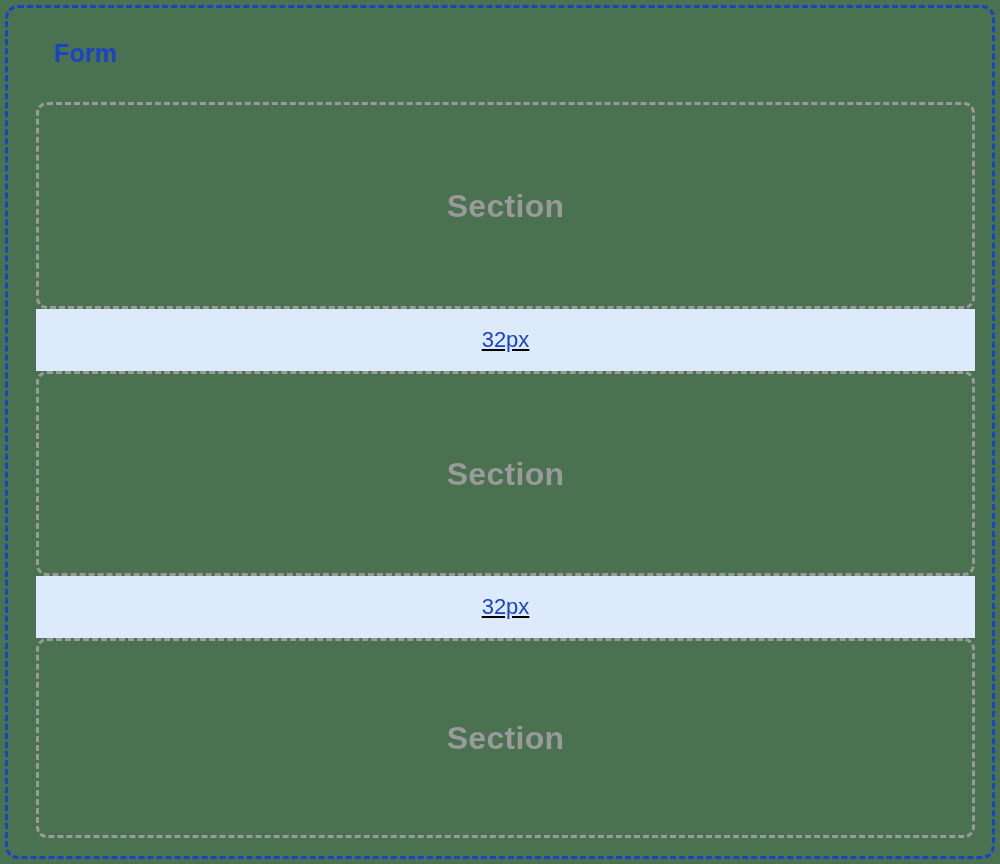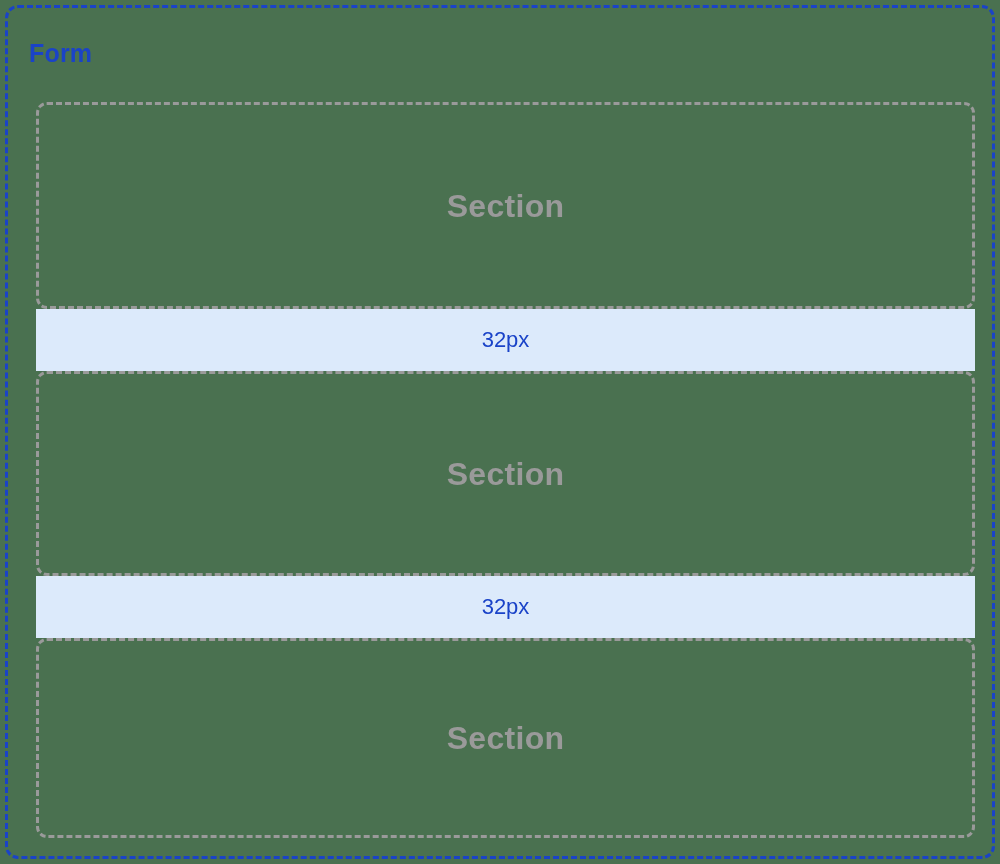--- a/index.html
+++ b/index.html
@@ -30,21 +30,21 @@
     height: 854px;
     box-sizing: border-box;
     border: 3px dashed #1a43c8;
     border-radius: 13px;
     background: transparent;
   }
 
   
   .form-title {
     position: absolute;
-    left: 21px;
+    left: 46px;
     top: 33px;
     font-size: 25px;
     font-weight: bold;
     color: #1a43c8;
     letter-spacing: 0.2px;
     line-height: 1;
     white-space: nowrap;
   }
 
   
@@ -81,20 +81,21 @@
     white-space: nowrap;
   }
 
   
   .spacer-band {
     height: 62px;
     background: #dceafb;
     display: flex;
     align-items: center;
     justify-content: center;
+    text-decoration: underline;
   }
 
   .spacer-label {
     font-size: 22px;
     font-weight: normal;
     color: #1a43c8;
     line-height: 1;
     white-space: nowrap;
   }
 </style>

